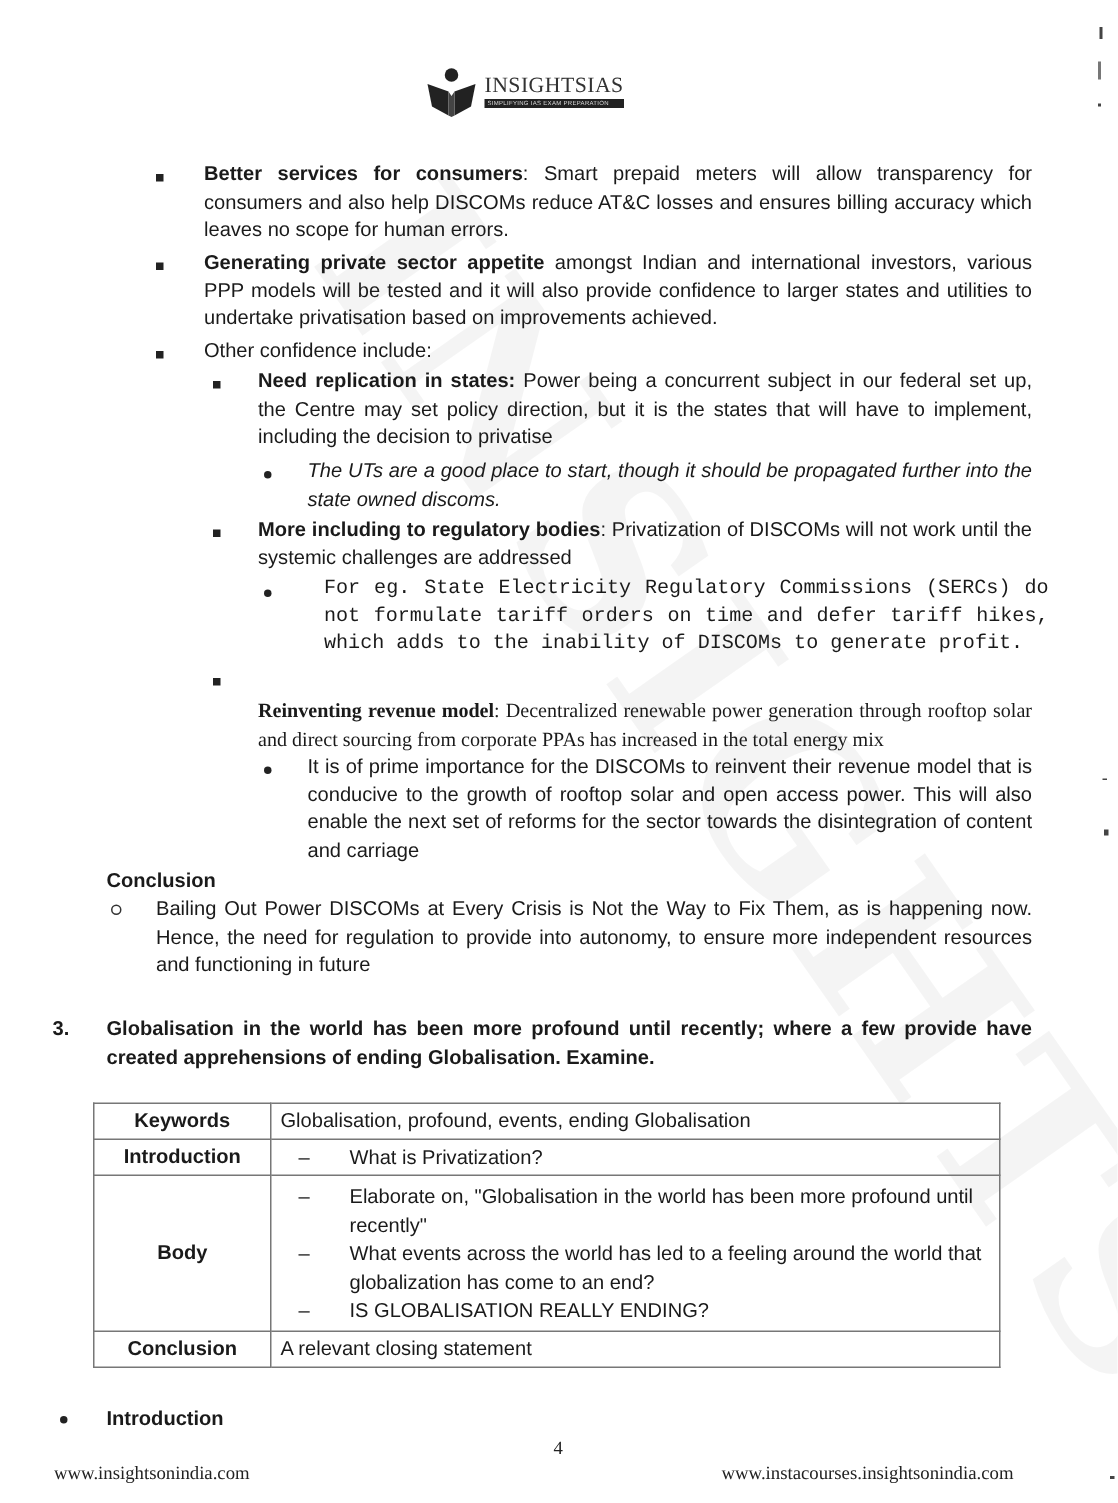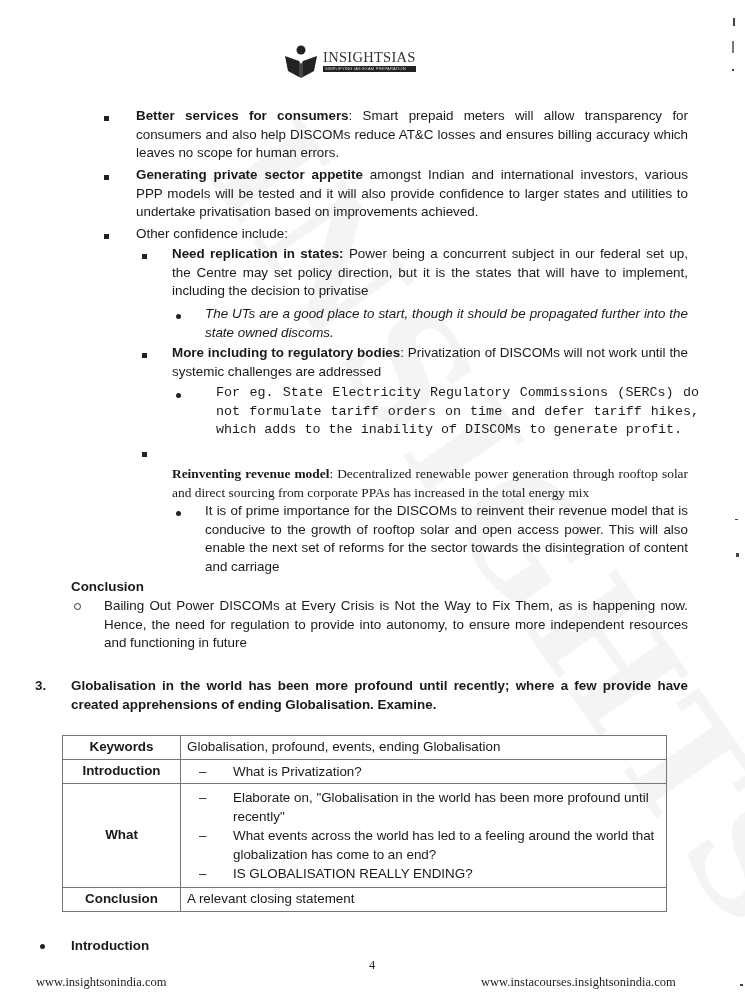--- a/index.html
+++ b/index.html
@@ -102,21 +102,21 @@
         <td class="k">Keywords</td>
         <td>Globalisation, profound, events, ending Globalisation</td>
       </tr>
       <tr style="height:24px;">
         <td class="k">Introduction</td>
         <td>
           <div class="dash-item"><span class="dash">–</span><span>What is Privatization?</span></div>
         </td>
       </tr>
       <tr style="height:104px;">
-        <td class="k">What</td>
+        <td class="k">Body</td>
         <td style="padding-top:3px; padding-bottom:3px;">
           <div class="dash-item"><span class="dash">–</span><span>Elaborate on, "Globalisation in the world has been more profound until recently"</span></div>
           <div class="dash-item"><span class="dash">–</span><span>What events across the world has led to a feeling around the world that globalization has come to an end?</span></div>
           <div class="dash-item"><span class="dash">–</span><span>IS GLOBALISATION REALLY ENDING?</span></div>
         </td>
       </tr>
       <tr style="height:24px;">
         <td class="k">Conclusion</td>
         <td>A relevant closing statement</td>
       </tr>

